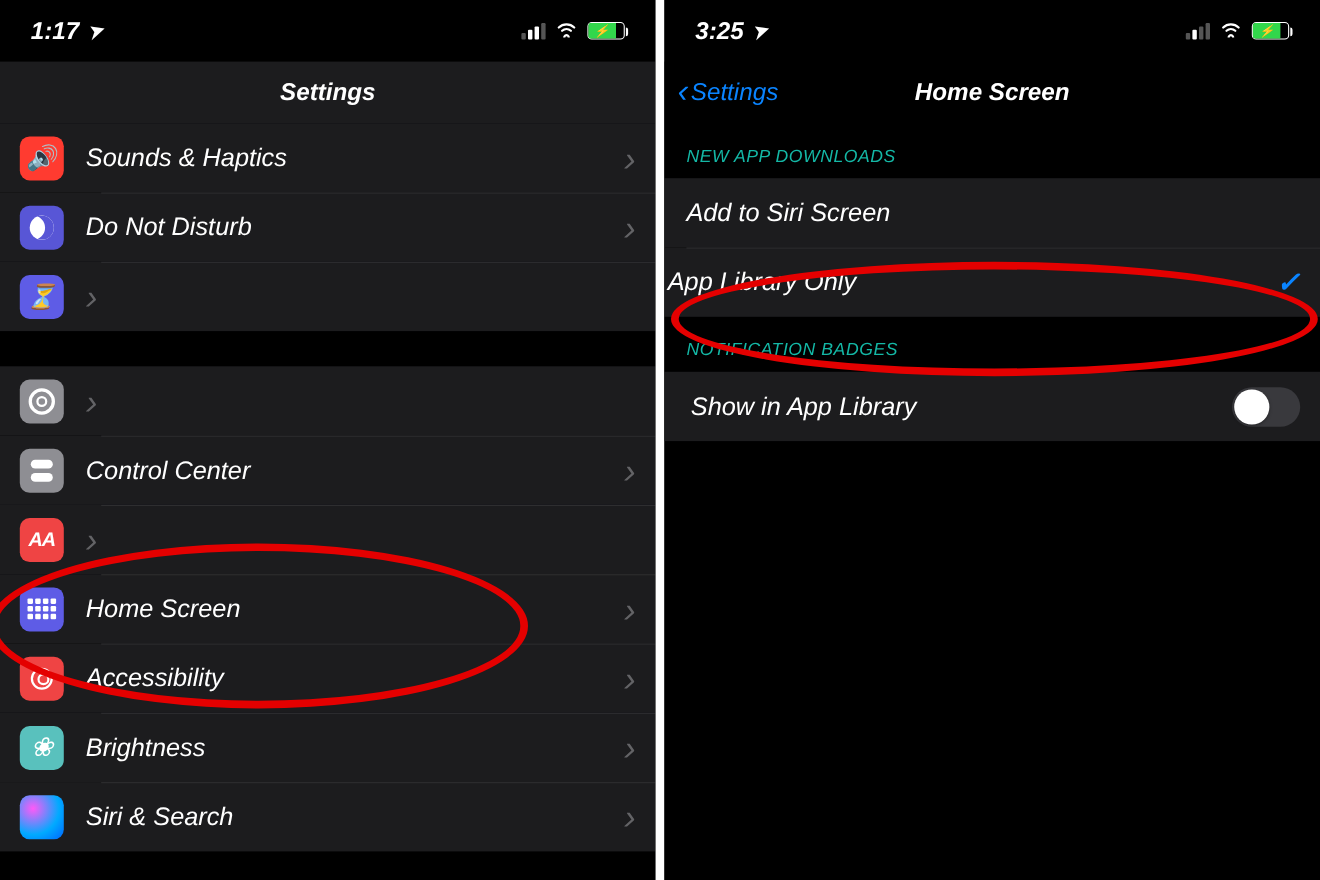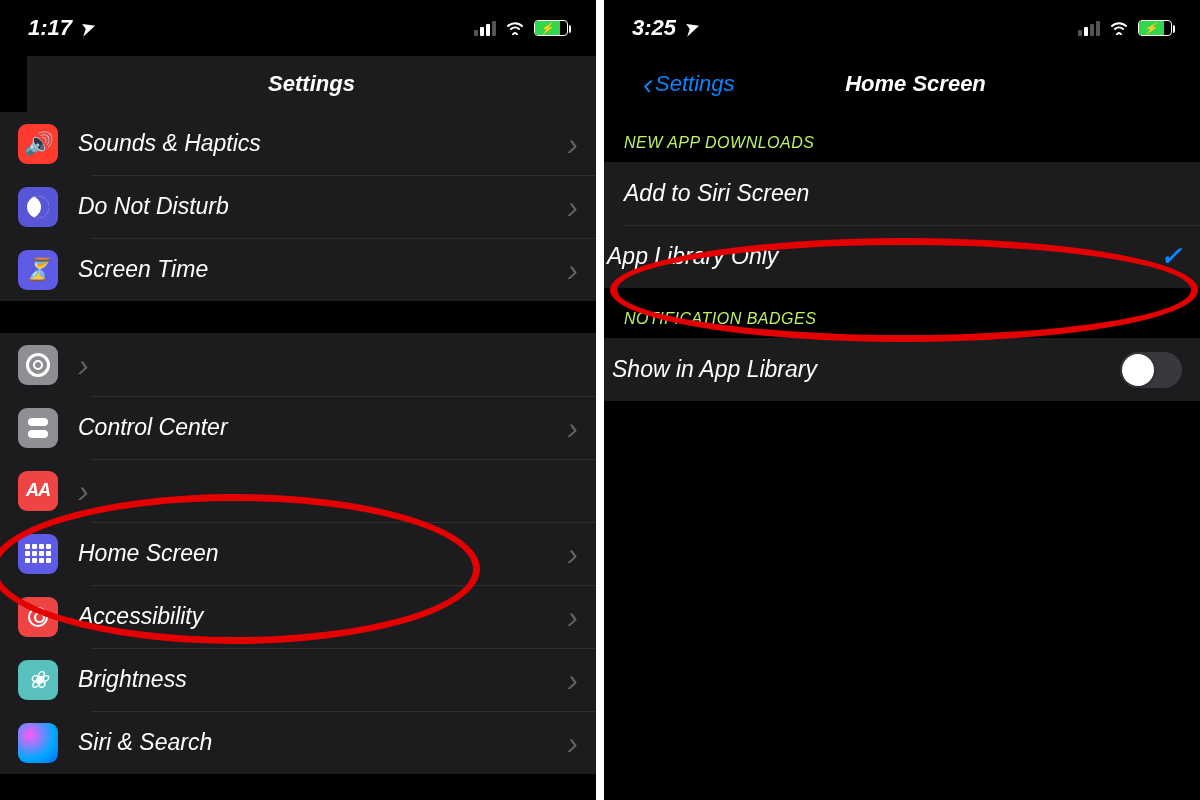--- a/index.html
+++ b/index.html
@@ -21,29 +21,29 @@
   .sig-bars { display:flex; align-items:flex-end; gap:2px; }
   .sig-bars span { width:4px; background:#fff; border-radius:1px; }
   .sig-bars span.dim { background:#555; }
   .b1{height:6px}.b2{height:9px}.b3{height:12px}.b4{height:15px}
   .wifi { font-size:20px; line-height:1; }
   .batt { width:34px; height:16px; border:1.5px solid #fff; border-radius:4px; position:relative; display:flex; align-items:center; }
   .batt::after { content:""; position:absolute; right:-4px; top:4px; width:2.5px; height:8px; background:#fff; border-radius:0 2px 2px 0; }
   .batt-fill { height:100%; width:78%; background:#32d74b; border-radius:2px 0 0 2px; display:flex; align-items:center; justify-content:center; font-size:11px; color:#000; }
 
   
-  .nav { height:56px; display:flex; align-items:center; position:relative; background:#1c1c1e; padding:0 12px;margin-left:27px; }
+  .nav { height:56px; display:flex; align-items:center; position:relative; background:#1c1c1e; padding:0 12px; }
   .nav.black { background:#000; }
   .nav-title { position:absolute; left:0; right:0; text-align:center; color:#fff; font-size:22px; font-weight:600; pointer-events:none; }
   .nav-back { display:flex; align-items:center; gap:2px; color:#0a84ff; font-size:22px; font-weight:400; }
   .chev-left { font-size:30px; line-height:1; }
 
   
   .section-gap { height:32px; background:#000; }
-  .section-header { color:#bef264; font-size:16px; letter-spacing:0.5px; padding:22px 20px 10px 20px; text-transform:uppercase; background:#000; }
+  .section-header { color:#14b8a6; font-size:16px; letter-spacing:0.5px; padding:22px 20px 10px 20px; text-transform:uppercase; background:#000; }
 
   .row {
     display:flex; align-items:center; height:63px; padding:0 18px 0 18px;
     background:#1c1c1e; color:#fff; font-size:23px; position:relative;
   }
   .row + .row::before, .row.sep-top::before {
     content:""; position:absolute; top:0; left:92px; right:0; height:1px; background:#2e2e30;
   }
   .row.full-sep + .row::before, .row.sep-full::before { left:20px; }
   .row.no-sep::before{display:none;}
@@ -122,21 +122,20 @@
       </div>
       <div class="row">
         <span class="icon bg-purple">
             <span class="moon"></span>
           </span>
         <span class="label">Do Not Disturb</span>
         <span class="chev">›</span>
       </div>
       <div class="row">
         <span class="icon bg-indigo">⏳</span>
-        <span class="label">Screen Time</span>
         <span class="chev">›</span>
       </div>
     </div>
 
     <div class="section-gap"></div>
 
     <div>
       <div class="row no-sep">
         <span class="icon bg-gray">
             <span class="gear"></span>
@@ -236,21 +235,21 @@
     <div class="row no-sep" style="padding-left:20px">
       <span class="label">Add to Siri Screen</span>
     </div>
     <div class="row sep-full" style="padding-left:3px">
       <span class="label">App Library Only</span>
       <span class="check">✓</span>
     </div>
 
     <div class="section-header">NOTIFICATION BADGES</div>
 
-    <div class="row no-sep" style="padding-left:8px">
+    <div class="row no-sep" style="padding-left:24px">
       <span class="label">Show in App Library</span>
       <span class="switch">
           <span class="knob"></span>
         </span>
     </div>
   </div>
 
   <div class="anno" style="left:-10px; top:494px; width:490px; height:150px;"></div>
   <div class="anno" style="left:610px; top:238px; width:588px; height:104px;"></div>
 

